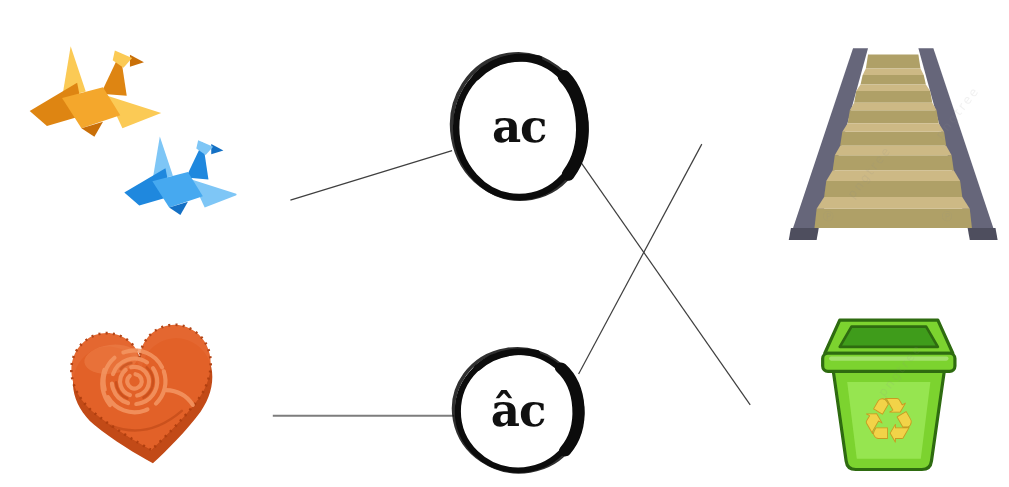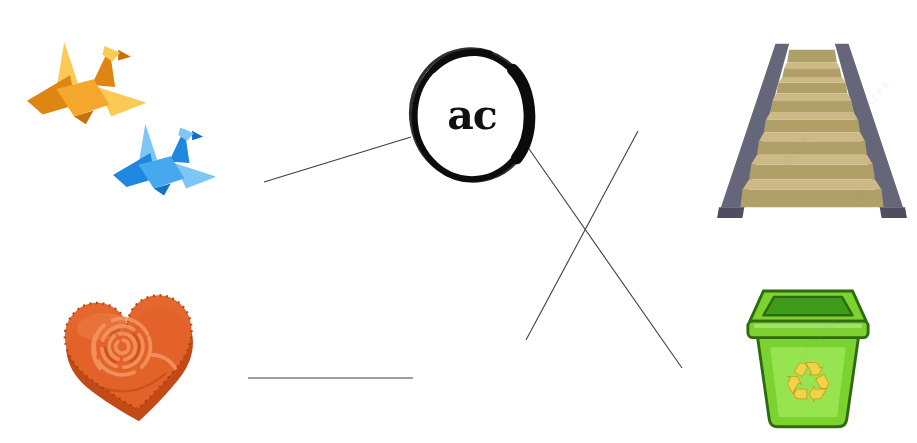--- a/index.html
+++ b/index.html
@@ -107,20 +107,29 @@
   <div class="node node-ac">
     <svg viewBox="0 0 140 148" preserveAspectRatio="none">
       <ellipse class="brush" cx="70" cy="75" rx="59" ry="64" stroke-width="6"></ellipse>
       <ellipse class="brush" cx="70" cy="74" rx="63" ry="67" stroke-width="3.5" transform="rotate(-10 70 74)" opacity="0.85"></ellipse>
       <path class="brush" d="M112,28 C132,48 136,92 116,118" stroke-width="12"></path>
       <path class="brush" d="M30,28 C46,12 66,8 88,12" stroke-width="7"></path>
     </svg>
     <span class="node-label">ac</span>
   </div>
 
+  <div class="node node-ahc">
+    <svg viewBox="0 0 140 148" preserveAspectRatio="none">
+      <ellipse class="brush" cx="70" cy="75" rx="59" ry="64" stroke-width="6"></ellipse>
+      <ellipse class="brush" cx="70" cy="74" rx="63" ry="67" stroke-width="3.5" transform="rotate(-10 70 74)" opacity="0.85"></ellipse>
+      <path class="brush" d="M112,28 C132,48 136,92 116,118" stroke-width="12"></path>
+      <path class="brush" d="M30,28 C46,12 66,8 88,12" stroke-width="7"></path>
+    </svg>
+    <span class="node-label">âc</span>
+  </div>
 
   <figure class="stairs-wrap">
     <svg viewBox="0 0 195 190" class="stairs-art">
       <polygon class="rail" points="4,176 60,8 74,8 28,176"></polygon>
       <polygon class="rail" points="191,176 135,8 121,8 167,176"></polygon>
       <polygon class="front" points="72,27 123,27 121,14 74,14"></polygon>
       <polygon class="front" points="67,42 128,42 126,33 69,33"></polygon>
       <polygon class="top" points="69,33 126,33 123,27 72,27"></polygon>
       <polygon class="front" points="61,59 134,59 132,48 63,48"></polygon>
       <polygon class="top" points="63,48 132,48 128,42 67,42"></polygon>

